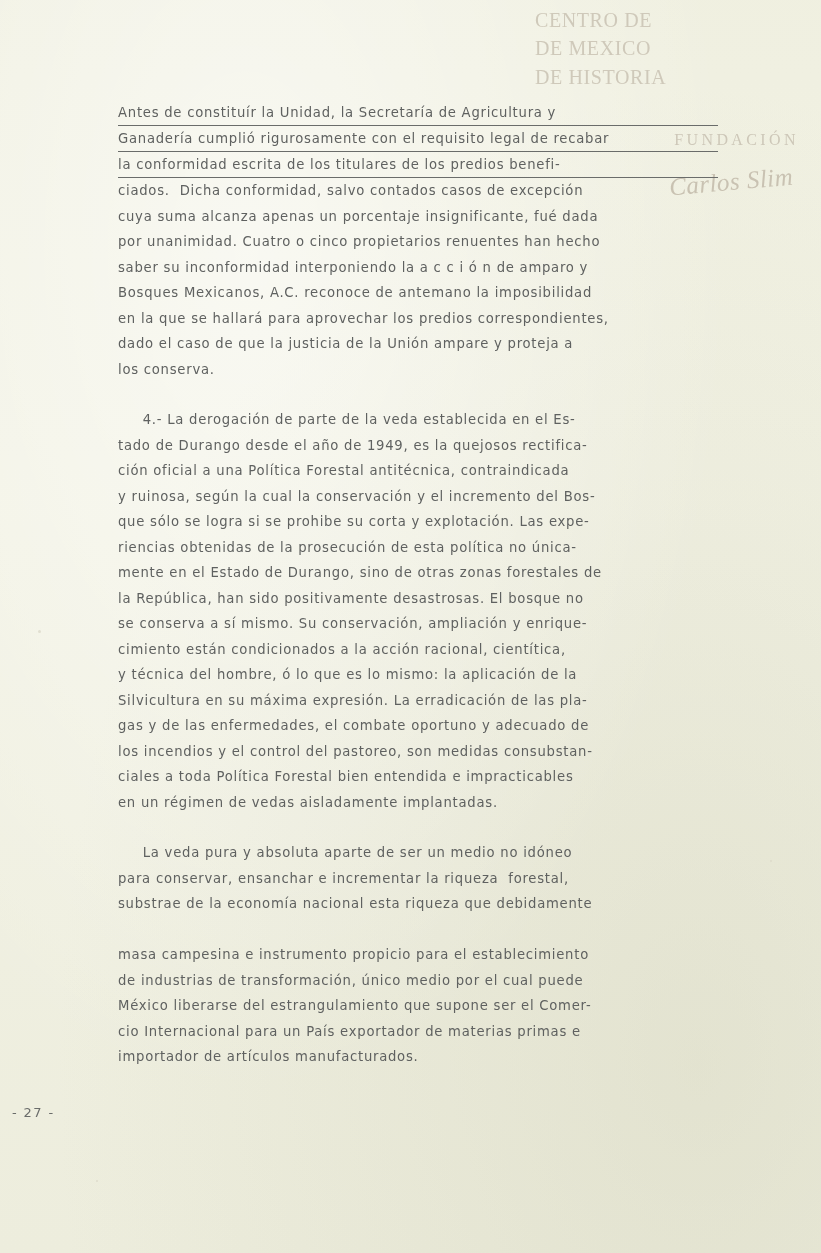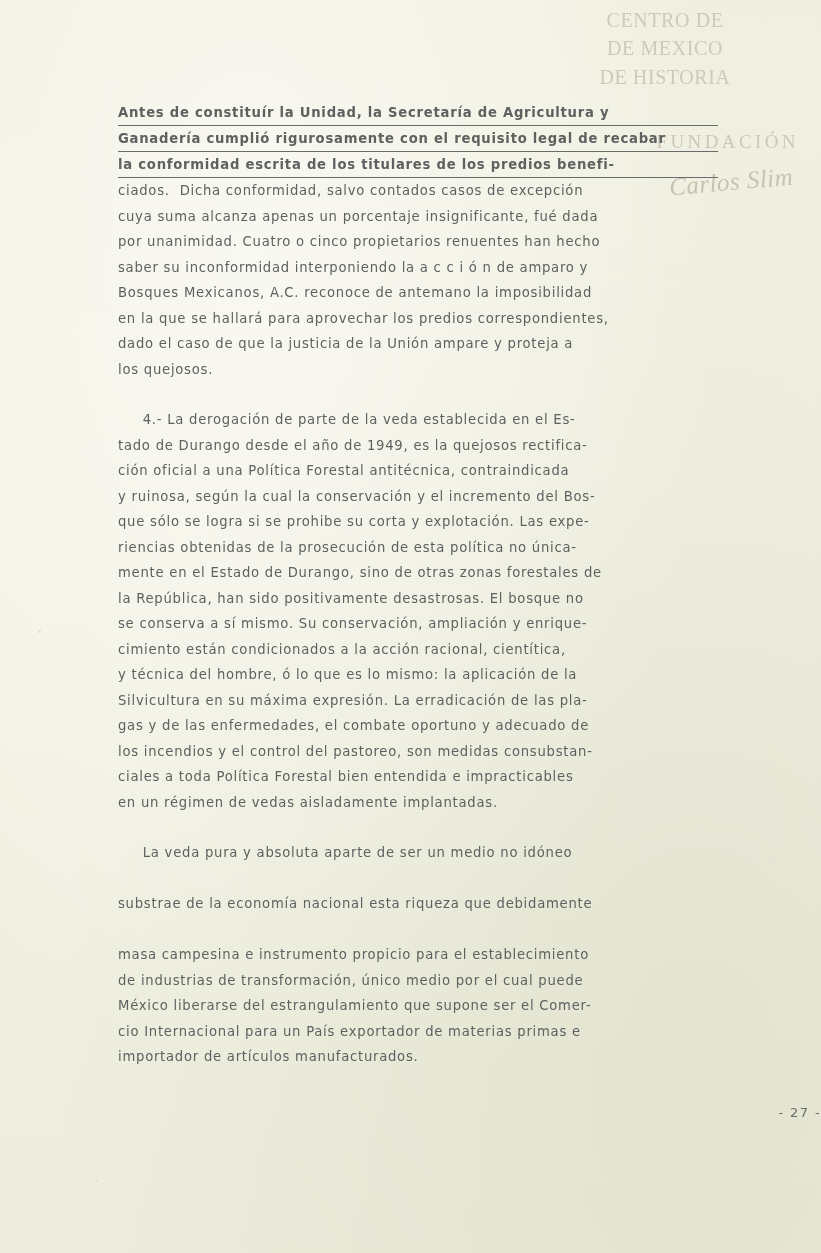--- a/index.html
+++ b/index.html
@@ -31,37 +31,37 @@
       linear-gradient(180deg, rgba(238,238,222,0.6), rgba(243,243,230,0.2) 40%, rgba(232,232,214,0.5));
     pointer-events: none;
   }
 
   
   .stamp {
     position: absolute;
     top: 6px;
     right: 26px;
     width: 260px;
-    text-align: center;
+    text-align: left;
     color: #cfc9ba;
     font-family: "Liberation Serif", serif;
     font-size: 20px;
     line-height: 1.42;
     letter-spacing: 0.6px;
     user-select: none;
   }
   .stamp div { white-space: nowrap; }
 
   .stamp-foundation {
     position: absolute;
     top: 131px;
     right: 22px;
     color: #cdc7b8;
     font-family: "Liberation Serif", serif;
-    font-size: 19px;
+    font-size: 16px;
     letter-spacing: 3.4px;
     white-space: nowrap;
   }
 
   .stamp-signature {
     position: absolute;
     top: 168px;
     right: 28px;
     color: #c9c2b2;
     font-family: "Liberation Serif", serif;
@@ -91,37 +91,36 @@
     white-space: pre-wrap;
   }
   .para-gap {
     height: 25px;
   }
   .underline {
     border-bottom: 1px solid #6a6c6a;
     display: inline-block;
     line-height: 21px;
     padding-bottom: 2px;
-    font-weight: bold;
   }
 
   
   .block-underlined .line {
     display: block;
   }
   .block-underlined .line .underline {
     width: 100%;
   }
 
   .page-number {
     position: absolute;
     left: 12px;
     right: 0;
     top: 1105px;
-    text-align: right;
+    text-align: left;
     color: #6a6c6a;
     font-family: "DejaVu Sans", sans-serif;
     font-size: 13px;
     letter-spacing: 1.4px;
   }
 
   
   .speckle {
     position: absolute;
     background: #d8d6c6;
@@ -152,21 +151,21 @@
     </p>
 
     <p>
       <span class="line">ciados.  Dicha conformidad, salvo contados casos de excepción</span><br>
       <span class="line">cuya suma alcanza apenas un porcentaje insignificante, fué dada</span><br>
       <span class="line">por unanimidad. Cuatro o cinco propietarios renuentes han hecho</span><br>
       <span class="line">saber su inconformidad interponiendo la a c c i ó n de amparo y</span><br>
       <span class="line">Bosques Mexicanos, A.C. reconoce de antemano la imposibilidad</span><br>
       <span class="line">en la que se hallará para aprovechar los predios correspondientes,</span><br>
       <span class="line">dado el caso de que la justicia de la Unión ampare y proteja a</span><br>
-      <span class="line">los quejosos.</span>
+      <span class="line">los conserva.</span>
     </p>
 
     <div class="para-gap"></div>
 
     <p>
       <span class="line">     4.- La derogación de parte de la veda establecida en el Es-</span><br>
       <span class="line">tado de Durango desde el año de 1949, es la quejosos rectifica-</span><br>
       <span class="line">ción oficial a una Política Forestal antitécnica, contraindicada</span><br>
       <span class="line">y ruinosa, según la cual la conservación y el incremento del Bos-</span><br>
       <span class="line">que sólo se logra si se prohibe su corta y explotación. Las expe-</span><br>
@@ -180,21 +179,21 @@
       <span class="line">gas y de las enfermedades, el combate oportuno y adecuado de</span><br>
       <span class="line">los incendios y el control del pastoreo, son medidas consubstan-</span><br>
       <span class="line">ciales a toda Política Forestal bien entendida e impracticables</span><br>
       <span class="line">en un régimen de vedas aisladamente implantadas.</span>
     </p>
 
     <div class="para-gap"></div>
 
     <p>
       <span class="line">     La veda pura y absoluta aparte de ser un medio no idóneo</span><br>
-      <br>
+      <span class="line">para conservar, ensanchar e incrementar la riqueza  forestal,</span><br>
       <span class="line">substrae de la economía nacional esta riqueza que debidamente</span><br>
       <br>
       <span class="line">masa campesina e instrumento propicio para el establecimiento</span><br>
       <span class="line">de industrias de transformación, único medio por el cual puede</span><br>
       <span class="line">México liberarse del estrangulamiento que supone ser el Comer-</span><br>
       <span class="line">cio Internacional para un País exportador de materias primas e</span><br>
       <span class="line">importador de artículos manufacturados.</span>
     </p>
 
   </div>

